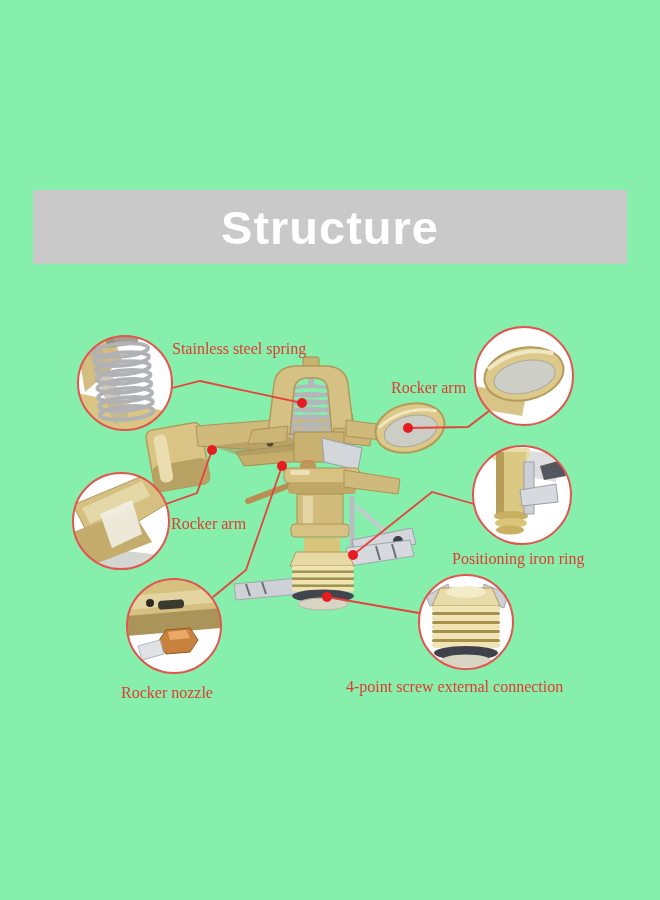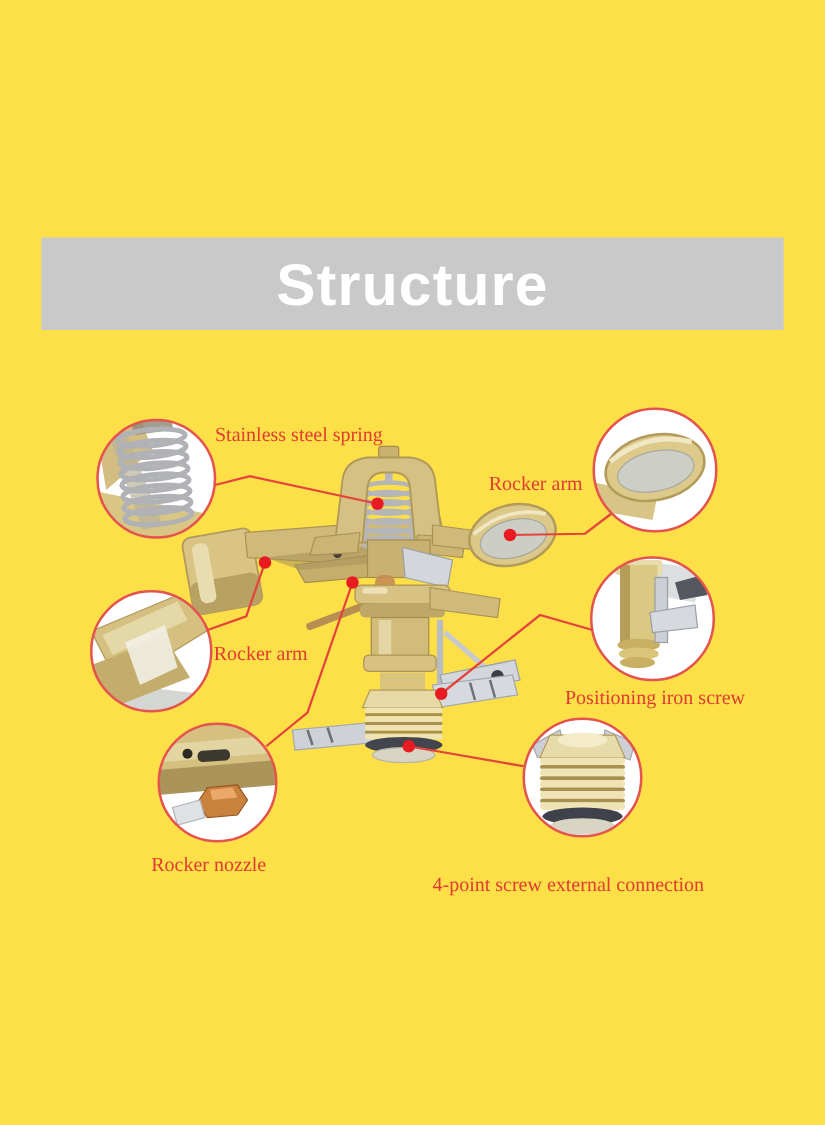--- a/index.html
+++ b/index.html
@@ -1,19 +1,19 @@
 <!DOCTYPE html>
 <html><head>
 <meta charset="utf-8">
 <style>
   html,body{margin:0;padding:0;background:#ffffff;}
   .canvas{
     position:relative;
     width:660px;height:900px;
-    background:#fde047;
+    background:#86efac;
     overflow:hidden;
     font-family:"Liberation Sans", sans-serif;
   }
   .banner{
     position:absolute;left:33px;top:190px;width:594px;height:74px;
     background:#c9c9c9;
     display:flex;align-items:center;justify-content:center;
   }
   .banner-title{
     color:#ffffff;font-size:47px;font-weight:bold;letter-spacing:1px;
@@ -26,21 +26,21 @@
     font-size:16px;
     line-height:18px;
     white-space:nowrap;
     font-family:Liberation Serif, serif;
   }
   .lbl-spring{left:172px;top:340px;}
   .lbl-rocker-right{left:391px;top:379px;}
   .lbl-rocker-left{left:171px;top:515px;}
   .lbl-iron-ring{left:452px;top:550px;}
   .lbl-nozzle{left:121px;top:684px;}
-  .lbl-screw{left:346px;top:678px;margin-top:22px;}
+  .lbl-screw{left:346px;top:678px;}
 </style>
 </head>
 <body>
 
 <div class="canvas">
 
   <div class="banner">
     <span class="banner-title">Structure</span>
   </div>
 
@@ -263,17 +263,17 @@
       <circle cx="212" cy="450" r="5"></circle>
       <circle cx="282" cy="466" r="5"></circle>
       <circle cx="353" cy="555" r="5"></circle>
       <circle cx="327" cy="597" r="5"></circle>
     </g>
   </svg>
 
   <div class="callout-label lbl-spring">Stainless steel spring</div>
   <div class="callout-label lbl-rocker-right">Rocker arm</div>
   <div class="callout-label lbl-rocker-left">Rocker arm</div>
-  <div class="callout-label lbl-iron-ring">Positioning iron screw</div>
+  <div class="callout-label lbl-iron-ring">Positioning iron ring</div>
   <div class="callout-label lbl-nozzle">Rocker nozzle</div>
   <div class="callout-label lbl-screw">4-point screw external connection</div>
 
 </div>
 
 </body></html>

